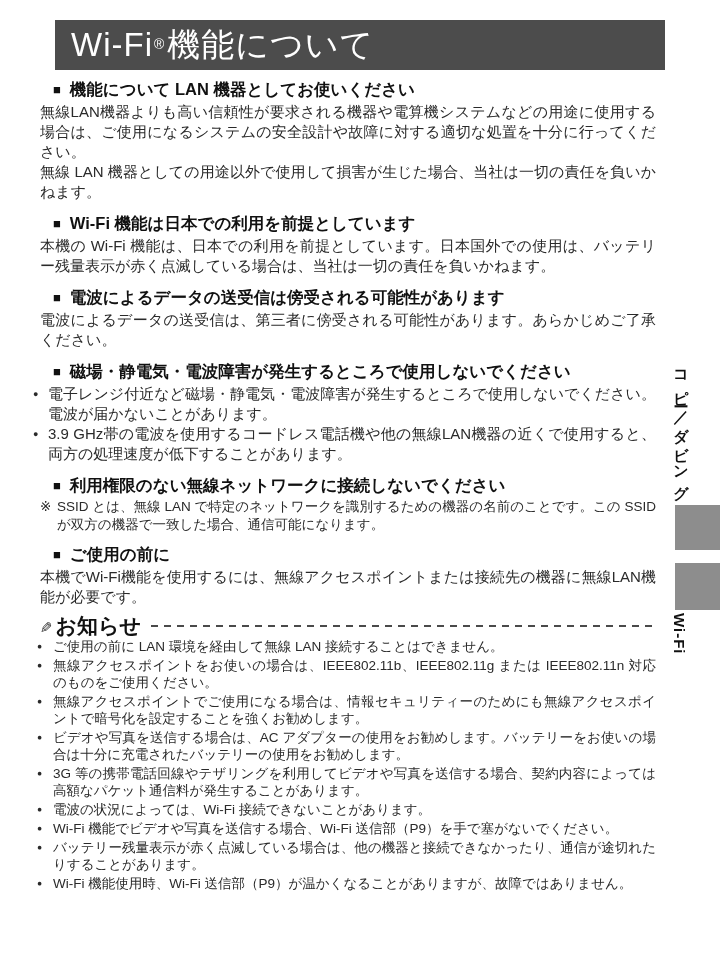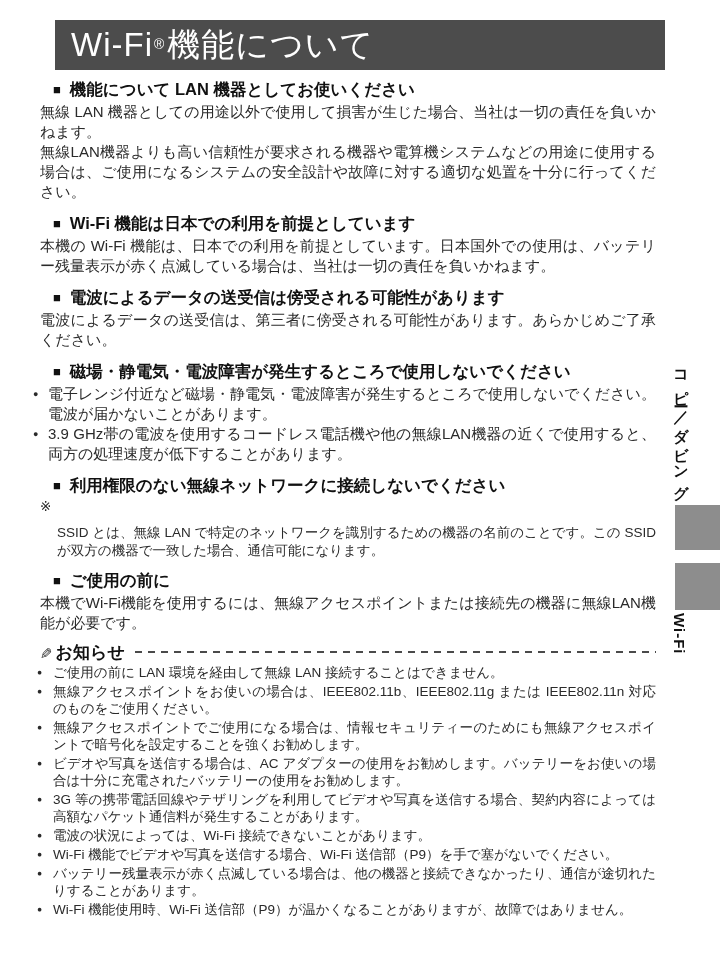--- a/index.html
+++ b/index.html
@@ -24,25 +24,25 @@
   }
   .sq{font-size:13px;margin-right:9px;position:relative;top:-1px;}
   .body-p{margin:0;font-size:15px;line-height:20px;text-align:justify;color:#2a2a2a;}
   .bullet-item{
     display:flex;font-size:15px;line-height:20px;color:#2a2a2a;margin-left:-7px;
   }
   .bullet-item .dot{width:15px;flex:none;font-size:9px;line-height:20px;text-align:left;}
   .bullet-item .bi-text{flex:1;text-align:justify;}
   .footnote{display:flex;font-size:13.5px;line-height:17.5px;margin-top:1px;color:#2a2a2a;}
   .footnote .fn-marker{width:17px;flex:none;}
-  .footnote .fn-text{flex:1;text-align:justify;margin-top:26px;}
+  .footnote .fn-text{flex:1;text-align:justify;}
   .notes{margin-top:9px;}
   .notes-header{display:flex;align-items:center;height:20px;}
   .pencil{font-size:15px;line-height:1;transform:rotate(180deg);margin-right:3px;color:#333;}
-  .notes-title{font-size:17px;font-weight:bold;color:#111;}
+  .notes-title{font-size:21px;font-weight:bold;color:#111;}
   .dashed-rule{
     flex:1;height:2px;margin-left:10px;align-self:center;
     background:repeating-linear-gradient(to right,#4a4a4a 0 7px,transparent 7px 13px);
   }
   .note-item{
     display:flex;font-size:13.5px;line-height:17px;margin-top:2px;color:#2a2a2a;margin-left:-3px;
   }
   .note-item .dot{width:16px;flex:none;font-size:8.5px;line-height:17px;}
   .note-item .ni-text{flex:1;text-align:justify;}
   
@@ -65,22 +65,22 @@
     <span> 機能について</span>
 </div>
 
 <div class="content">
 
   <section class="section">
     <h2 class="sec-h">
         <span class="sq">■</span>
         <span>機能について LAN 機器としてお使いください</span>
       </h2>
+    <p class="body-p">無線LAN機器よりも高い信頼性が要求される機器や電算機システムなどの用途に使用する場合は、ご使用になるシステムの安全設計や故障に対する適切な処置を十分に行ってください。</p>
     <p class="body-p">無線 LAN 機器としての用途以外で使用して損害が生じた場合、当社は一切の責任を負いかねます。</p>
-    <p class="body-p">無線LAN機器よりも高い信頼性が要求される機器や電算機システムなどの用途に使用する場合は、ご使用になるシステムの安全設計や故障に対する適切な処置を十分に行ってください。</p>
   </section>
 
   <section class="section">
     <h2 class="sec-h">
         <span class="sq">■</span>
         <span>Wi-Fi 機能は日本での利用を前提としています</span>
       </h2>
     <p class="body-p">本機の Wi-Fi 機能は、日本での利用を前提としています。日本国外での使用は、バッテリー残量表示が赤く点滅している場合は、当社は一切の責任を負いかねます。</p>
   </section>
 

